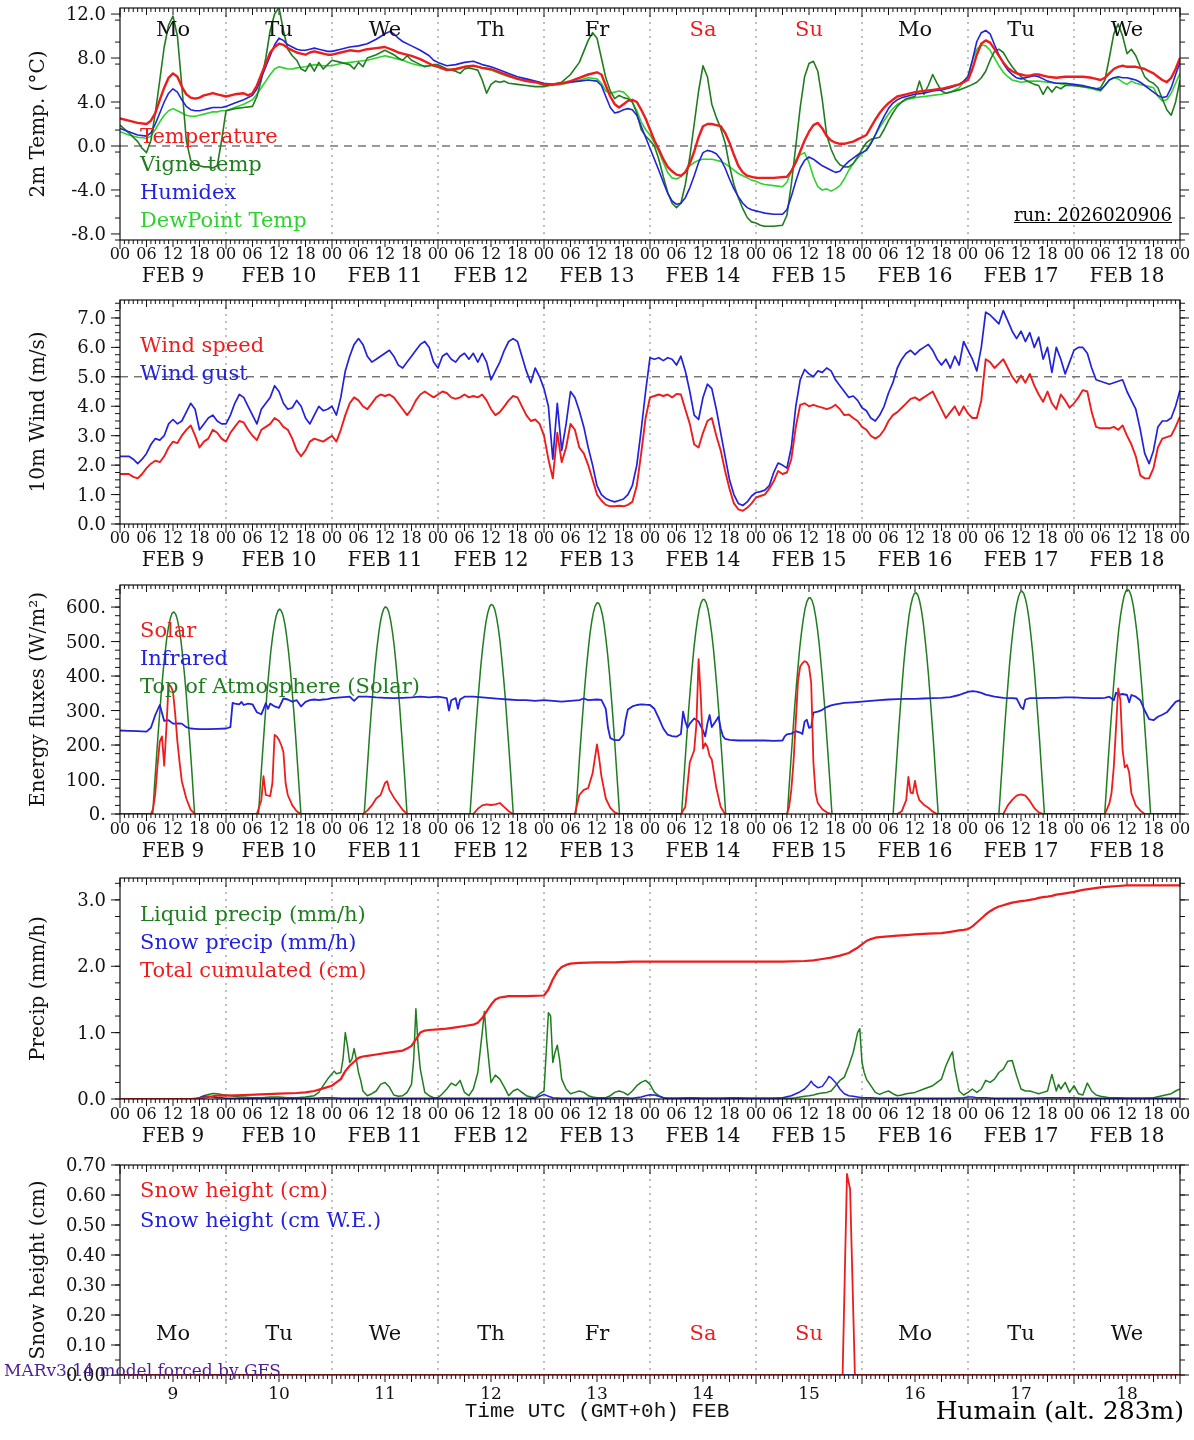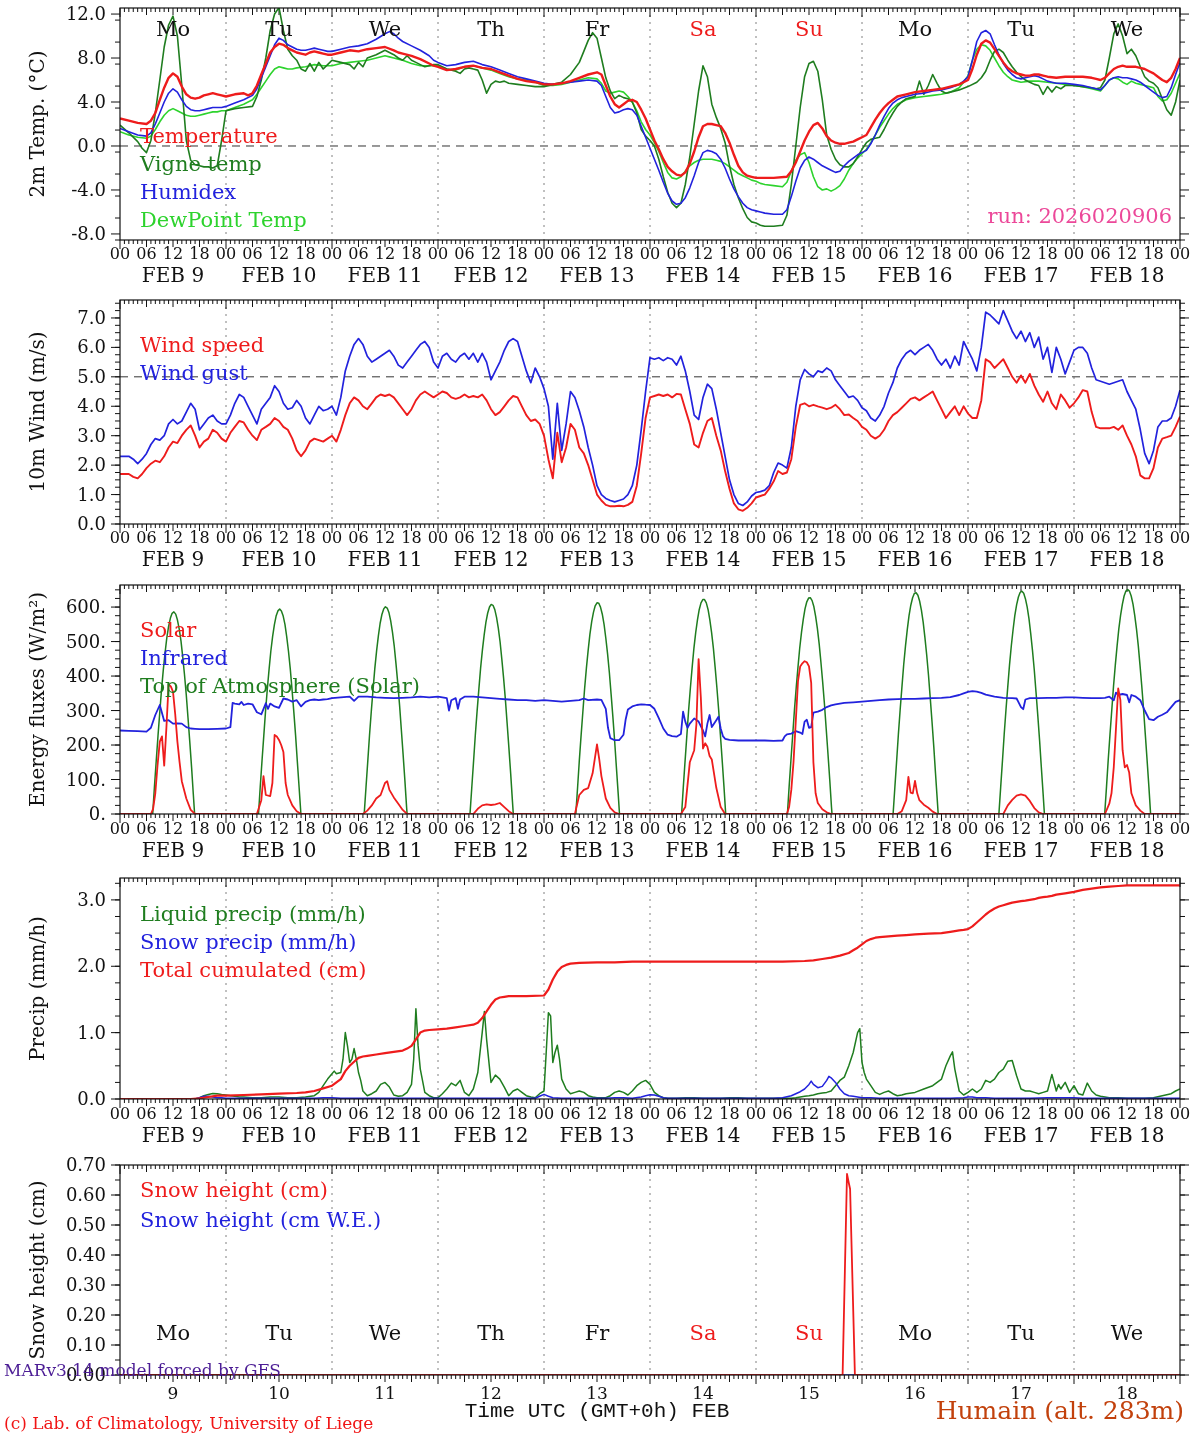--- a/index.html
+++ b/index.html
@@ -1,24 +1,24 @@
 <!DOCTYPE html>
 <html><head>
 <meta charset="utf-8">
 <style>
   html,body{margin:0;padding:0;background:#ffffff;}
   #page{position:relative;width:1194px;height:1440px;background:#fff;
         font-family:"DejaVu Serif", serif;overflow:hidden;}
   #chart-svg{position:absolute;left:0;top:0;}
   .overlay{position:absolute;white-space:pre;}
-  #run-label{right:22px;top:204px;font-size:21px;color:#ec4899;}
+  #run-label{right:22px;top:204px;font-size:18px;color:#000000;text-decoration:underline;}
   #credit1{left:4px;top:1360px;font-size:17px;color:#4c1d95;}
   #credit2{left:4px;top:1413px;font-size:17px;color:#f01515;}
   #xcaption{left:0;top:1400px;width:100%;text-align:center;font-size:21px;color:#111;font-family:Liberation Mono, monospace;}
-  #station{right:10px;top:1396px;font-size:25px;color:#c2410c;margin-left:24px;}
+  #station{right:10px;top:1396px;font-size:25px;color:#000000;margin-left:24px;}
 </style>
 </head>
 <body>
 
 <div id="page">
   <svg id="chart-svg" width="1194" height="1440">
       <g>
         <clipPath id="clip0">
           <rect x="120" y="8" width="1060" height="232"></rect>
         </clipPath>
@@ -376,16 +376,15 @@
         <text x="703" y="1399" text-anchor="middle" font-size="17px" fill="#111111">14</text>
         <text x="809" y="1399" text-anchor="middle" font-size="17px" fill="#111111">15</text>
         <text x="915" y="1399" text-anchor="middle" font-size="17px" fill="#111111">16</text>
         <text x="1021" y="1399" text-anchor="middle" font-size="17px" fill="#111111">17</text>
         <text x="1127" y="1399" text-anchor="middle" font-size="17px" fill="#111111">18</text>
         <rect x="120" y="1165" width="1060" height="210" fill="none" stroke="#111111" stroke-width="1.2"></rect>
       </g>
     </svg>
   <div class="overlay" id="run-label">run: 2026020906</div>
   <div class="overlay" id="credit1">MARv3.14 model forced by GFS</div>
-  <div class="overlay" id="credit2">(c) Lab. of Climatology, University of Liege</div>
   <div class="overlay" id="xcaption">Time UTC (GMT+0h) FEB</div>
   <div class="overlay" id="station">Humain (alt. 283m)</div>
 </div>
 
 </body></html>

